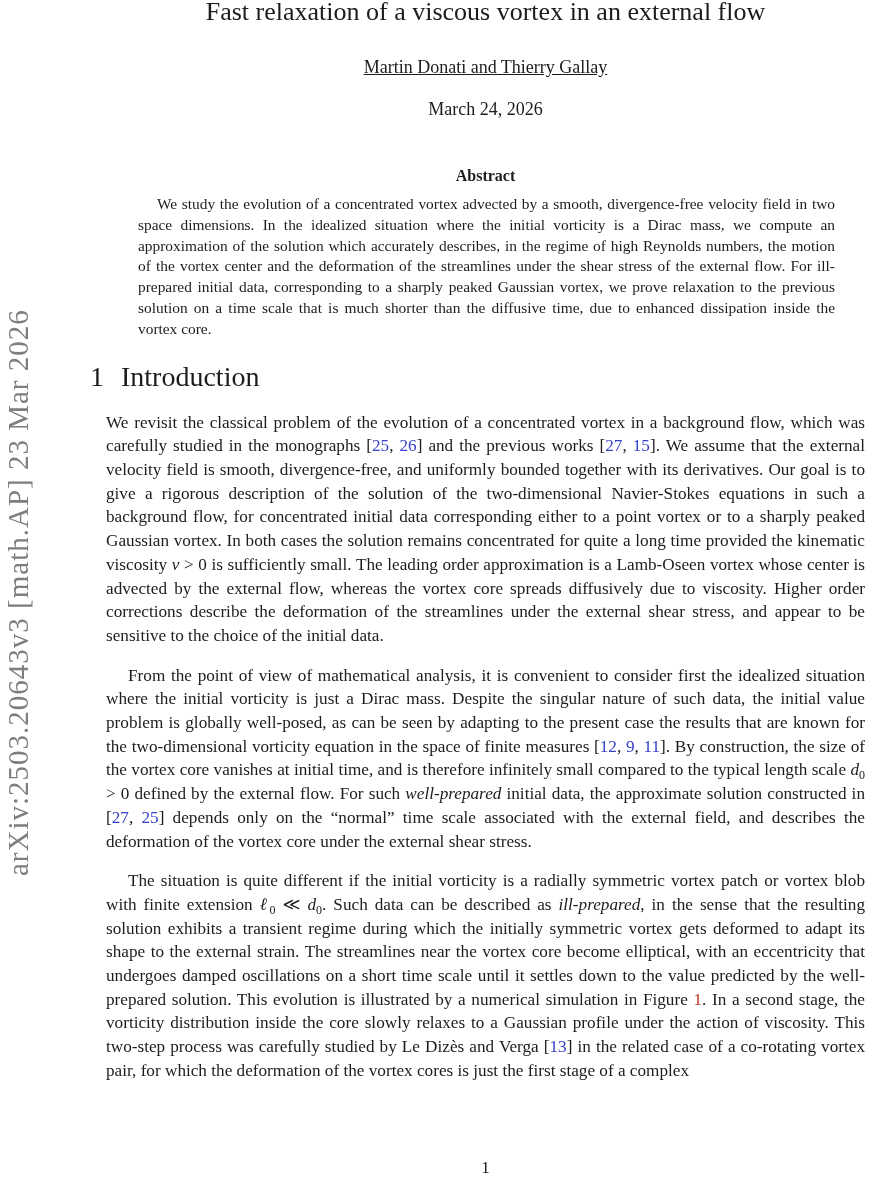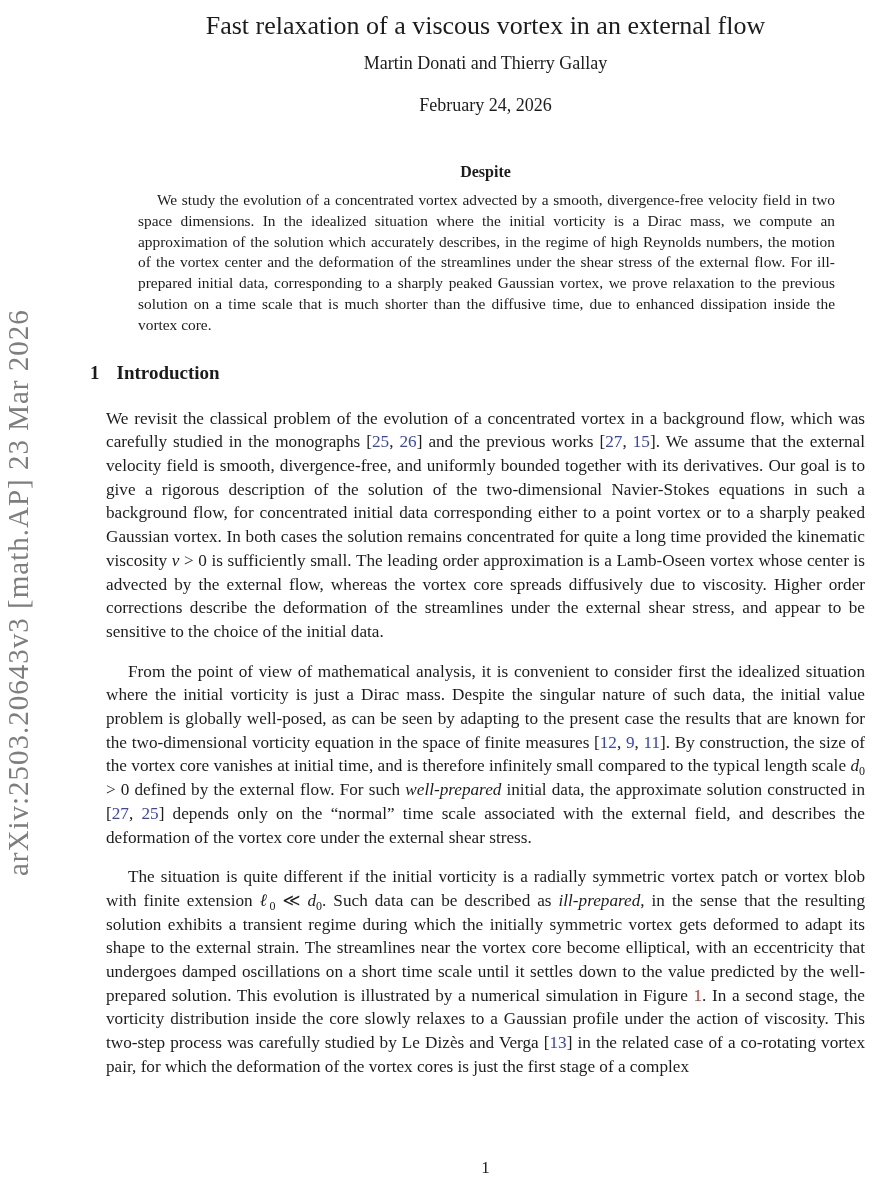--- a/index.html
+++ b/index.html
@@ -15,44 +15,44 @@
     position:absolute;
     left:2px; top:200px;
     height:676px; width:42px;
     writing-mode:vertical-rl;
     transform:rotate(180deg);
     font-size:29px;
     letter-spacing:1px;
     color:var(--watermark,#7e7e7e);
     white-space:nowrap;
   }
-  .content { position:absolute; left:90px; top:14px; width:791px; }
+  .content { position:absolute; left:90px; top:0; width:791px; }
   .title {
     margin:-2px 0 0 0;
     font-size:26px; line-height:28px;
     font-weight:normal;
     text-align:center;
   }
-  .authors { margin-top:12px; font-size:18px; line-height:22px; text-align:center; }
+  .authors { margin-top:30px; font-size:18px; line-height:22px; text-align:center;text-decoration:underline; }
   .date    { margin-top:20px; font-size:18px; line-height:22px; text-align:center; }
   .abstract-heading {
     margin-top:46px;
     font-size:16px; line-height:20px;
     font-weight:bold; text-align:center;
   }
   .abstract-text {
     margin:8px 46px 16px 48px;
     font-size:15.4px; line-height:20.8px;
     text-align:justify;
     text-indent:19px;
   }
   .section-heading {
     margin:24px 0 22px 0;
-    font-size:19px; line-height:25px;
-    font-weight:bold;
+    font-size:28px; line-height:25px;
+    font-weight:normal;
   }
   .section-number { display:inline-block; margin-right:17px; }
   .body-par {
     margin:16px;
     font-size:17.2px; line-height:23.7px;
     text-align:justify;
     text-indent:22px;
   }
   .body-par.noindent { text-indent:0; }
   .seg-plain { }
@@ -71,24 +71,24 @@
 <body>
 
 <div class="page">
   <div class="watermark">arXiv:2503.20643v3  [math.AP]  23 Mar 2026</div>
 
   <div class="content">
     <h1 class="title">Fast relaxation of a viscous vortex in an external flow</h1>
 
     <div class="authors">Martin Donati and Thierry Gallay</div>
 
-    <div class="date">February 24, 2026</div>
+    <div class="date">March 24, 2026</div>
 
     <div class="abstract">
-      <div class="abstract-heading">Despite</div>
+      <div class="abstract-heading">Abstract</div>
       <p class="abstract-text">We study the evolution of a concentrated vortex advected by a smooth, divergence-free velocity field in two space dimensions. In the idealized situation where the initial vorticity is a Dirac mass, we compute an approximation of the solution which accurately describes, in the regime of high Reynolds numbers, the motion of the vortex center and the deformation of the streamlines under the shear stress of the external flow. For ill-prepared initial data, corresponding to a sharply peaked Gaussian vortex, we prove relaxation to the previous solution on a time scale that is much shorter than the diffusive time, due to enhanced dissipation inside the vortex core.</p>
     </div>
 
     <h2 class="section-heading">
       <span class="section-number">1</span><span class="section-title">Introduction</span>
     </h2>
 
     <p class="body-par noindent"><span class="seg-plain">We revisit the classical problem of the evolution of a concentrated vortex in a background flow, which was carefully studied in the monographs [</span><span class="seg-cite">25</span><span class="seg-plain">, </span><span class="seg-cite">26</span><span class="seg-plain">] and the previous works [</span><span class="seg-cite">27</span><span class="seg-plain">, </span><span class="seg-cite">15</span><span class="seg-plain">]. We assume that the external velocity field is smooth, divergence-free, and uniformly bounded together with its derivatives. Our goal is to give a rigorous description of the solution of the two-dimensional Navier-Stokes equations in such a background flow, for concentrated initial data corresponding either to a point vortex or to a sharply peaked Gaussian vortex. In both cases the solution remains concentrated for quite a long time provided the kinematic viscosity </span><span class="seg-math">ν</span><span class="seg-plain"> &gt; 0 is sufficiently small. The leading order approximation is a Lamb-Oseen vortex whose center is advected by the external flow, whereas the vortex core spreads diffusively due to viscosity. Higher order corrections describe the deformation of the streamlines under the external shear stress, and appear to be sensitive to the choice of the initial data.</span></p>
 
     <p class="body-par"><span class="seg-plain">From the point of view of mathematical analysis, it is convenient to consider first the idealized situation where the initial vorticity is just a Dirac mass. Despite the singular nature of such data, the initial value problem is globally well-posed, as can be seen by adapting to the present case the results that are known for the two-dimensional vorticity equation in the space of finite measures [</span><span class="seg-cite">12</span><span class="seg-plain">, </span><span class="seg-cite">9</span><span class="seg-plain">, </span><span class="seg-cite">11</span><span class="seg-plain">]. By construction, the size of the vortex core vanishes at initial time, and is therefore infinitely small compared to the typical length scale </span><span class="seg-math">d</span><sub class="seg-sub">0</sub><span class="seg-plain"> &gt; 0 defined by the external flow. For such </span><span class="seg-italic">well-prepared</span><span class="seg-plain"> initial data, the approximate solution constructed in [</span><span class="seg-cite">27</span><span class="seg-plain">, </span><span class="seg-cite">25</span><span class="seg-plain">] depends only on the “normal” time scale associated with the external field, and describes the deformation of the vortex core under the external shear stress.</span></p>

